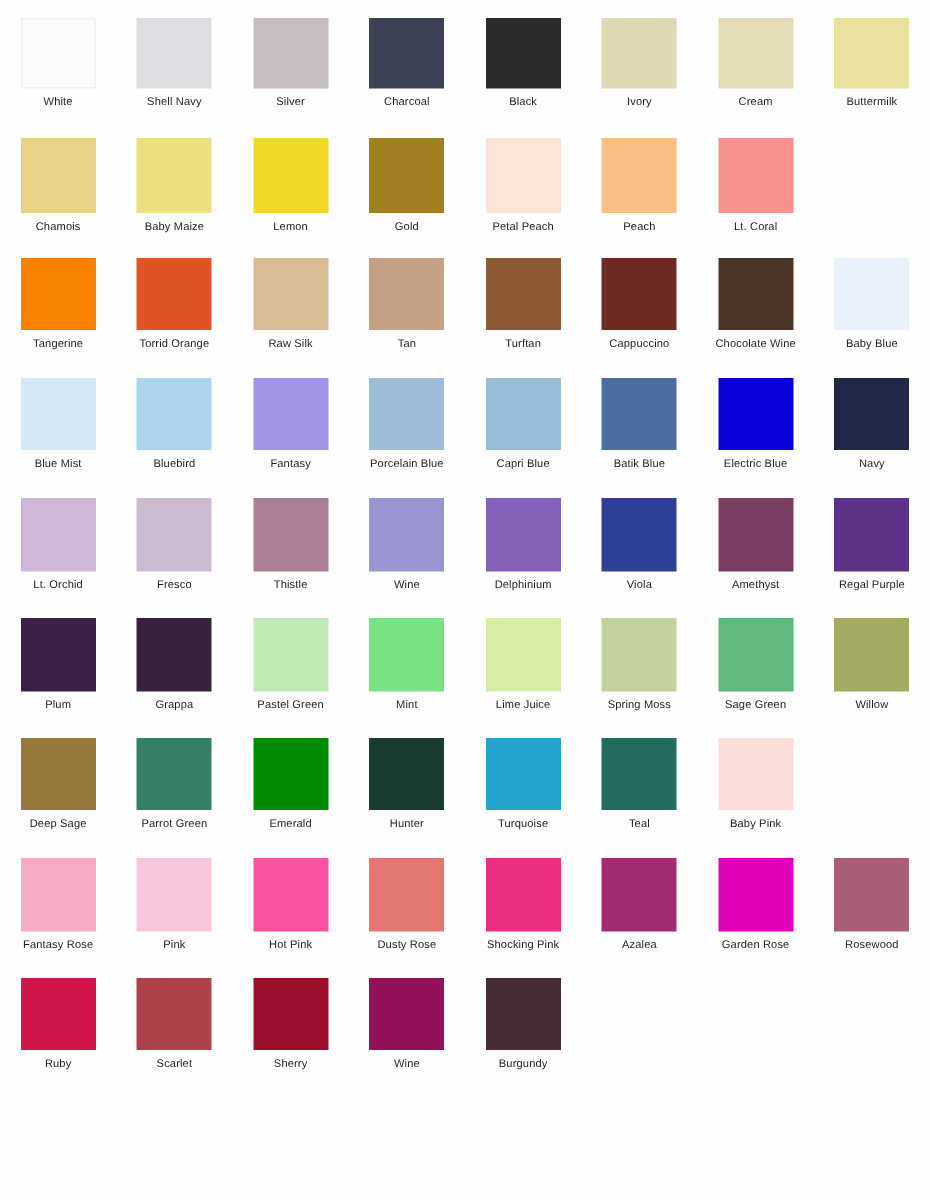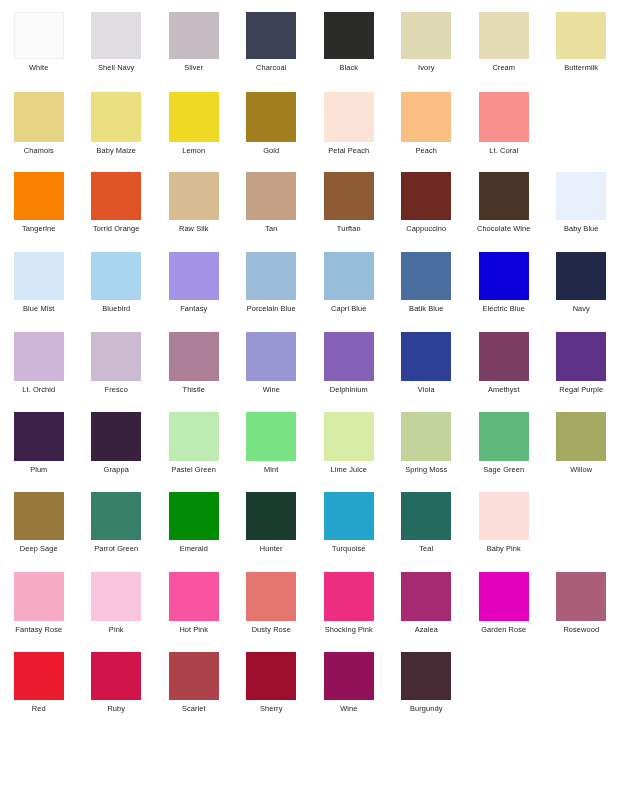--- a/index.html
+++ b/index.html
@@ -329,24 +329,20 @@
         <div class="chip" title="#e200bc" style="background: rgb(226, 0, 188);"></div>
         <div class="label">Garden Rose</div>
       </div>
       <div class="swatch-cell">
         <div class="chip" title="#ab5e78" style="background: rgb(171, 94, 120);"></div>
         <div class="label">Rosewood</div>
       </div>
     </div>
     <div class="swatch-row row-8">
       <div class="swatch-cell">
-        <div class="chip" title="#ed1b2e" style="background: rgb(237, 27, 46);"></div>
-        <div class="label">Red</div>
-      </div>
-      <div class="swatch-cell">
         <div class="chip" title="#d1144a" style="background: rgb(209, 20, 74);"></div>
         <div class="label">Ruby</div>
       </div>
       <div class="swatch-cell">
         <div class="chip" title="#ae424a" style="background: rgb(174, 66, 74);"></div>
         <div class="label">Scarlet</div>
       </div>
       <div class="swatch-cell">
         <div class="chip" title="#9c0e2b" style="background: rgb(156, 14, 43);"></div>
         <div class="label">Sherry</div>

